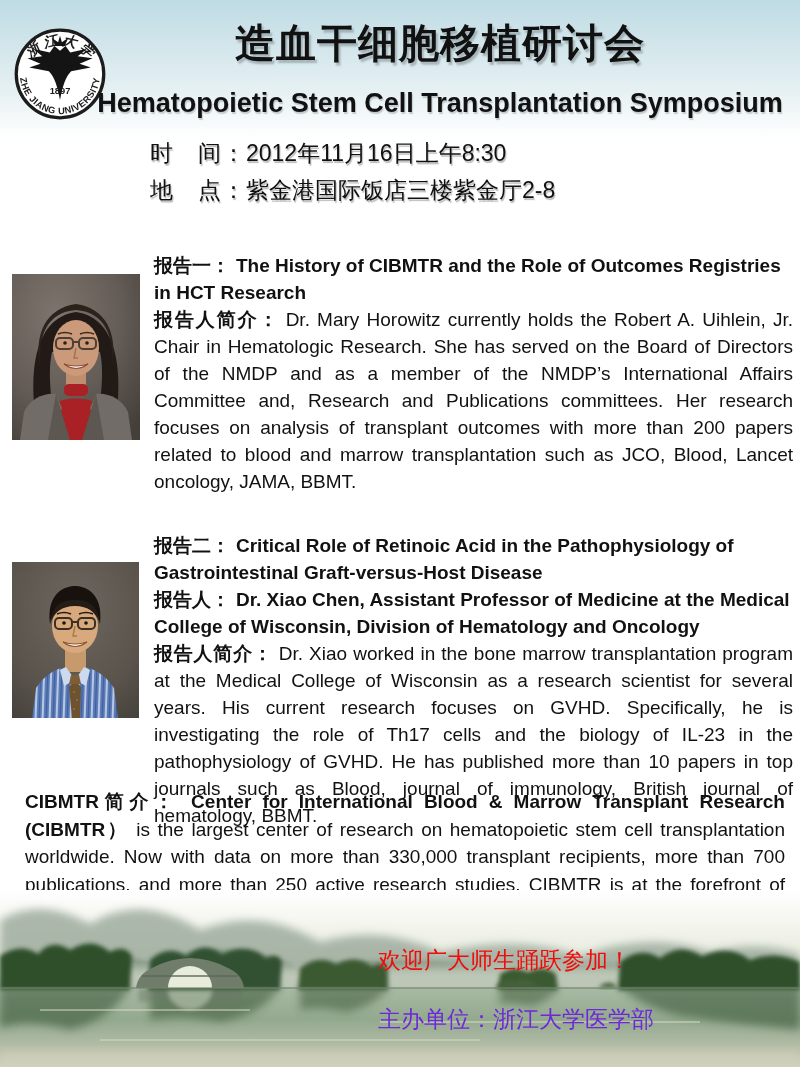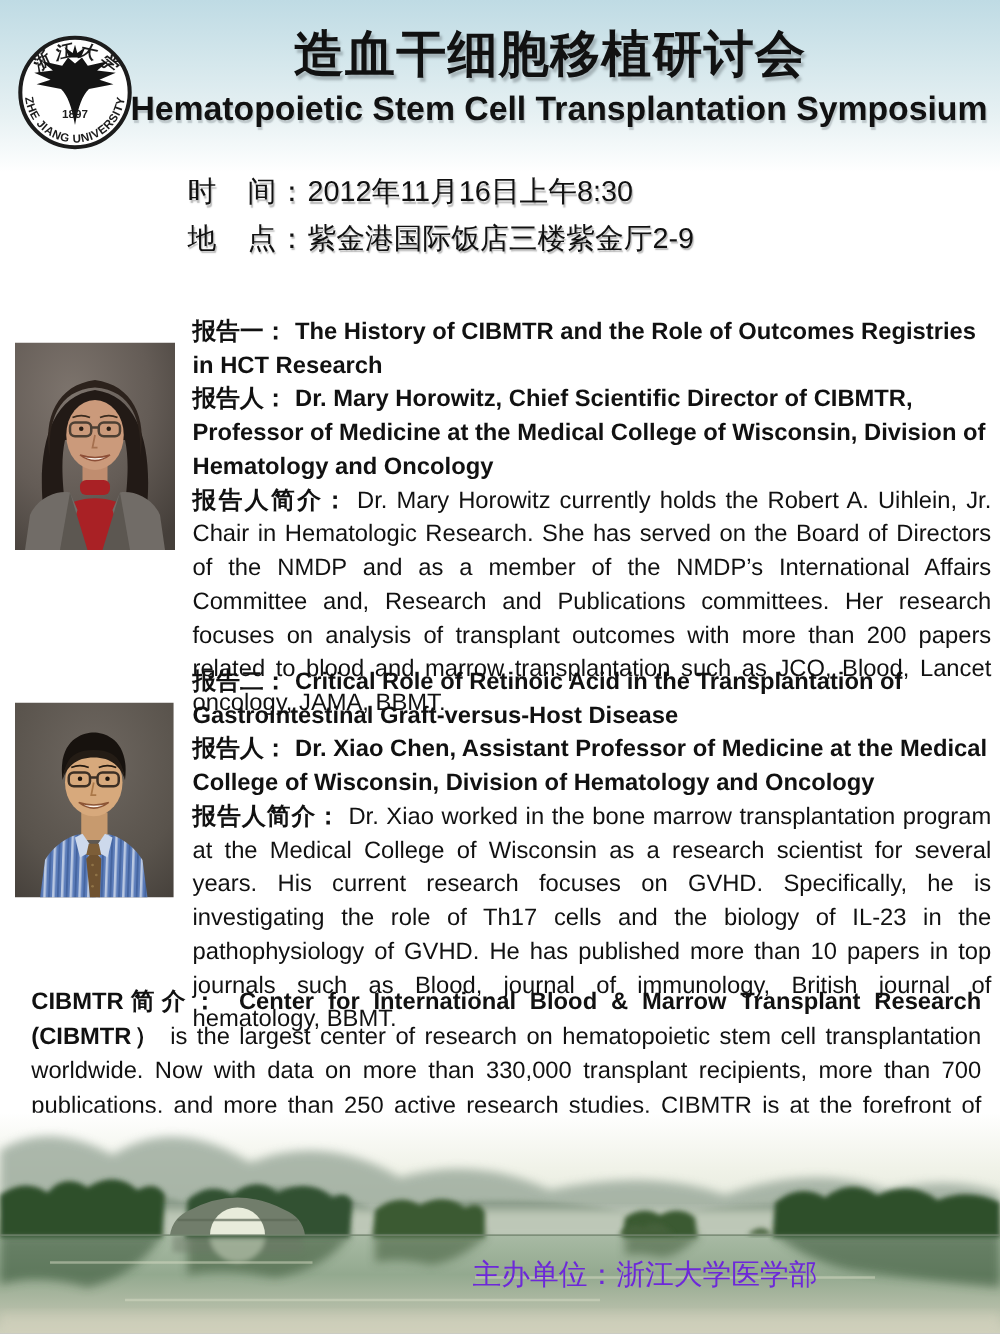--- a/index.html
+++ b/index.html
@@ -15,22 +15,22 @@
     background:linear-gradient(180deg,#bfdbe4 0%,#cfe4ea 25%,#e7f1f3 62%,#ffffff 92%);
   }
   .logo{position:absolute;top:18px;left:6px;width:108px;height:102px;}
   .title-zh{
     position:absolute;top:16px;left:110px;width:660px;
     text-align:center;font-size:40px;font-weight:bold;letter-spacing:1px;
     text-shadow:2px 3px 2px rgba(90,100,105,.40);
     white-space:nowrap;
   }
   .title-en{
-    position:absolute;top:72px;left:90px;width:700px;
-    text-align:right;font-size:27px;font-weight:bold;
+    position:absolute;top:88px;left:90px;width:700px;
+    text-align:center;font-size:27px;font-weight:bold;
     text-shadow:1px 2px 1px rgba(90,100,105,.30);
     white-space:nowrap;
   }
   
   .details{position:absolute;top:135px;left:150px;}
   .detail-row{font-size:23px;line-height:37px;white-space:nowrap;
     text-shadow:1px 2px 1px rgba(100,100,100,.45);}
   .detail-row .lbl{letter-spacing:1px;}
   
   .report{position:absolute;left:12px;width:781px;display:flex;align-items:flex-start;}
@@ -91,21 +91,21 @@
   </div>
 
   <div class="title-zh">造血干细胞移植研讨会</div>
   <div class="title-en">Hematopoietic Stem Cell Transplantation Symposium</div>
 
   <div class="details">
     <div class="detail-row">
       <span class="lbl">时　间：</span><span>2012年11月16日上午8:30</span>
     </div>
     <div class="detail-row">
-      <span class="lbl">地　点：</span><span>紫金港国际饭店三楼紫金厅2-9</span>
+      <span class="lbl">地　点：</span><span>紫金港国际饭店三楼紫金厅2-8</span>
     </div>
   </div>
 
   <div class="report report-1">
     <div class="photo">
       <svg viewBox="0 0 128 166" width="128" height="166">
         <defs>
           <radialGradient id="bg1" cx="35%" cy="25%" r="90%">
             <stop offset="0%" stop-color="#7d746d"></stop>
             <stop offset="55%" stop-color="#645c56"></stop>
@@ -140,23 +140,20 @@
 
         <path d="M8,166 L12,138 C18,124 34,118 44,120 L50,134 L40,166 Z" fill="#716c67"></path>
         <path d="M120,166 L116,138 C110,124 94,118 84,120 L78,134 L88,166 Z" fill="#716c67"></path>
         <path d="M44,120 L58,166 L36,166 Z" fill="#5c5751"></path>
         <path d="M84,120 L70,166 L92,166 Z" fill="#5c5751"></path>
       </svg>
     </div>
     <div class="rtext">
       <p class="head">
         <span class="lbl-cjk">报告一：</span><span>The History of CIBMTR and the Role of Outcomes Registries in HCT Research</span>
-      </p>
-      <p class="head">
-        <span class="lbl-cjk">报告人：</span><span>Dr. Mary Horowitz, Chief Scientific Director of CIBMTR, Professor of Medicine at the Medical College of Wisconsin, Division of Hematology and Oncology</span>
       </p>
       <p class="bio">
         <span class="lbl-cjk">报告人简介：</span><span>Dr. Mary Horowitz currently holds the Robert A. Uihlein, Jr. Chair in Hematologic Research. She has served on the Board of Directors of the NMDP and as a member of the NMDP’s International Affairs Committee and, Research and Publications committees. Her research focuses on analysis of transplant outcomes with more than 200 papers related to blood and marrow transplantation such as JCO, Blood, Lancet oncology, JAMA, BBMT.</span>
       </p>
     </div>
   </div>
 
   <div class="report report-2">
     <div class="photo">
       <svg viewBox="0 0 127 156" width="127" height="156">
@@ -202,21 +199,21 @@
         <path d="M59,113 L67,113 L69,122 L57,122 Z" fill="#7d5e38"></path>
         <g fill="#8f7347">
           <circle cx="62" cy="130" r="1.1"></circle>
             <circle cx="65" cy="138" r="1.1"></circle>
             <circle cx="62" cy="147" r="1.1"></circle>
         </g>
       </svg>
     </div>
     <div class="rtext">
       <p class="head">
-        <span class="lbl-cjk">报告二：</span><span>Critical Role of Retinoic Acid in the Transplantation of Gastrointestinal Graft-versus-Host Disease</span>
+        <span class="lbl-cjk">报告二：</span><span>Critical Role of Retinoic Acid in the Pathophysiology of Gastrointestinal Graft-versus-Host Disease</span>
       </p>
       <p class="head">
         <span class="lbl-cjk">报告人：</span><span>Dr. Xiao Chen, Assistant Professor of Medicine at the Medical College of Wisconsin, Division of  Hematology and Oncology</span>
       </p>
       <p class="bio">
         <span class="lbl-cjk">报告人简介：</span><span>Dr. Xiao worked in the bone marrow transplantation program at the Medical College of Wisconsin as a research scientist for several years. His current research focuses on GVHD. Specifically, he is investigating the role of Th17 cells and the biology of IL-23 in the pathophysiology of GVHD. He has published more than 10 papers in top journals such as Blood, journal of immunology, British journal of hematology, BBMT.</span>
       </p>
     </div>
   </div>
 
@@ -293,15 +290,16 @@
         <path d="M495,98 Q505,86 515,92 Q525,84 535,94 L540,98 Z" fill="#44603a"></path>
         <path d="M598,98 Q606,90 614,94 L618,98 Z" fill="#44603a"></path>
       </g>
 
       <line x1="0" y1="98" x2="800" y2="98" stroke="#73856f" stroke-width="1.4" opacity="0.8"></line>
 
       <rect x="0" y="160" width="800" height="17" fill="#d6d4bf" opacity="0.5" filter="url(#softer)"></rect>
     </svg>
   </div>
 
+  <div class="footer-text welcome" style="color: rgb(241, 12, 12);">欢迎广大师生踊跃参加！</div>
   <div class="footer-text organizer" style="color: #6d28d9;">主办单位：浙江大学医学部</div>
 
 </div>
 
 </body></html>

